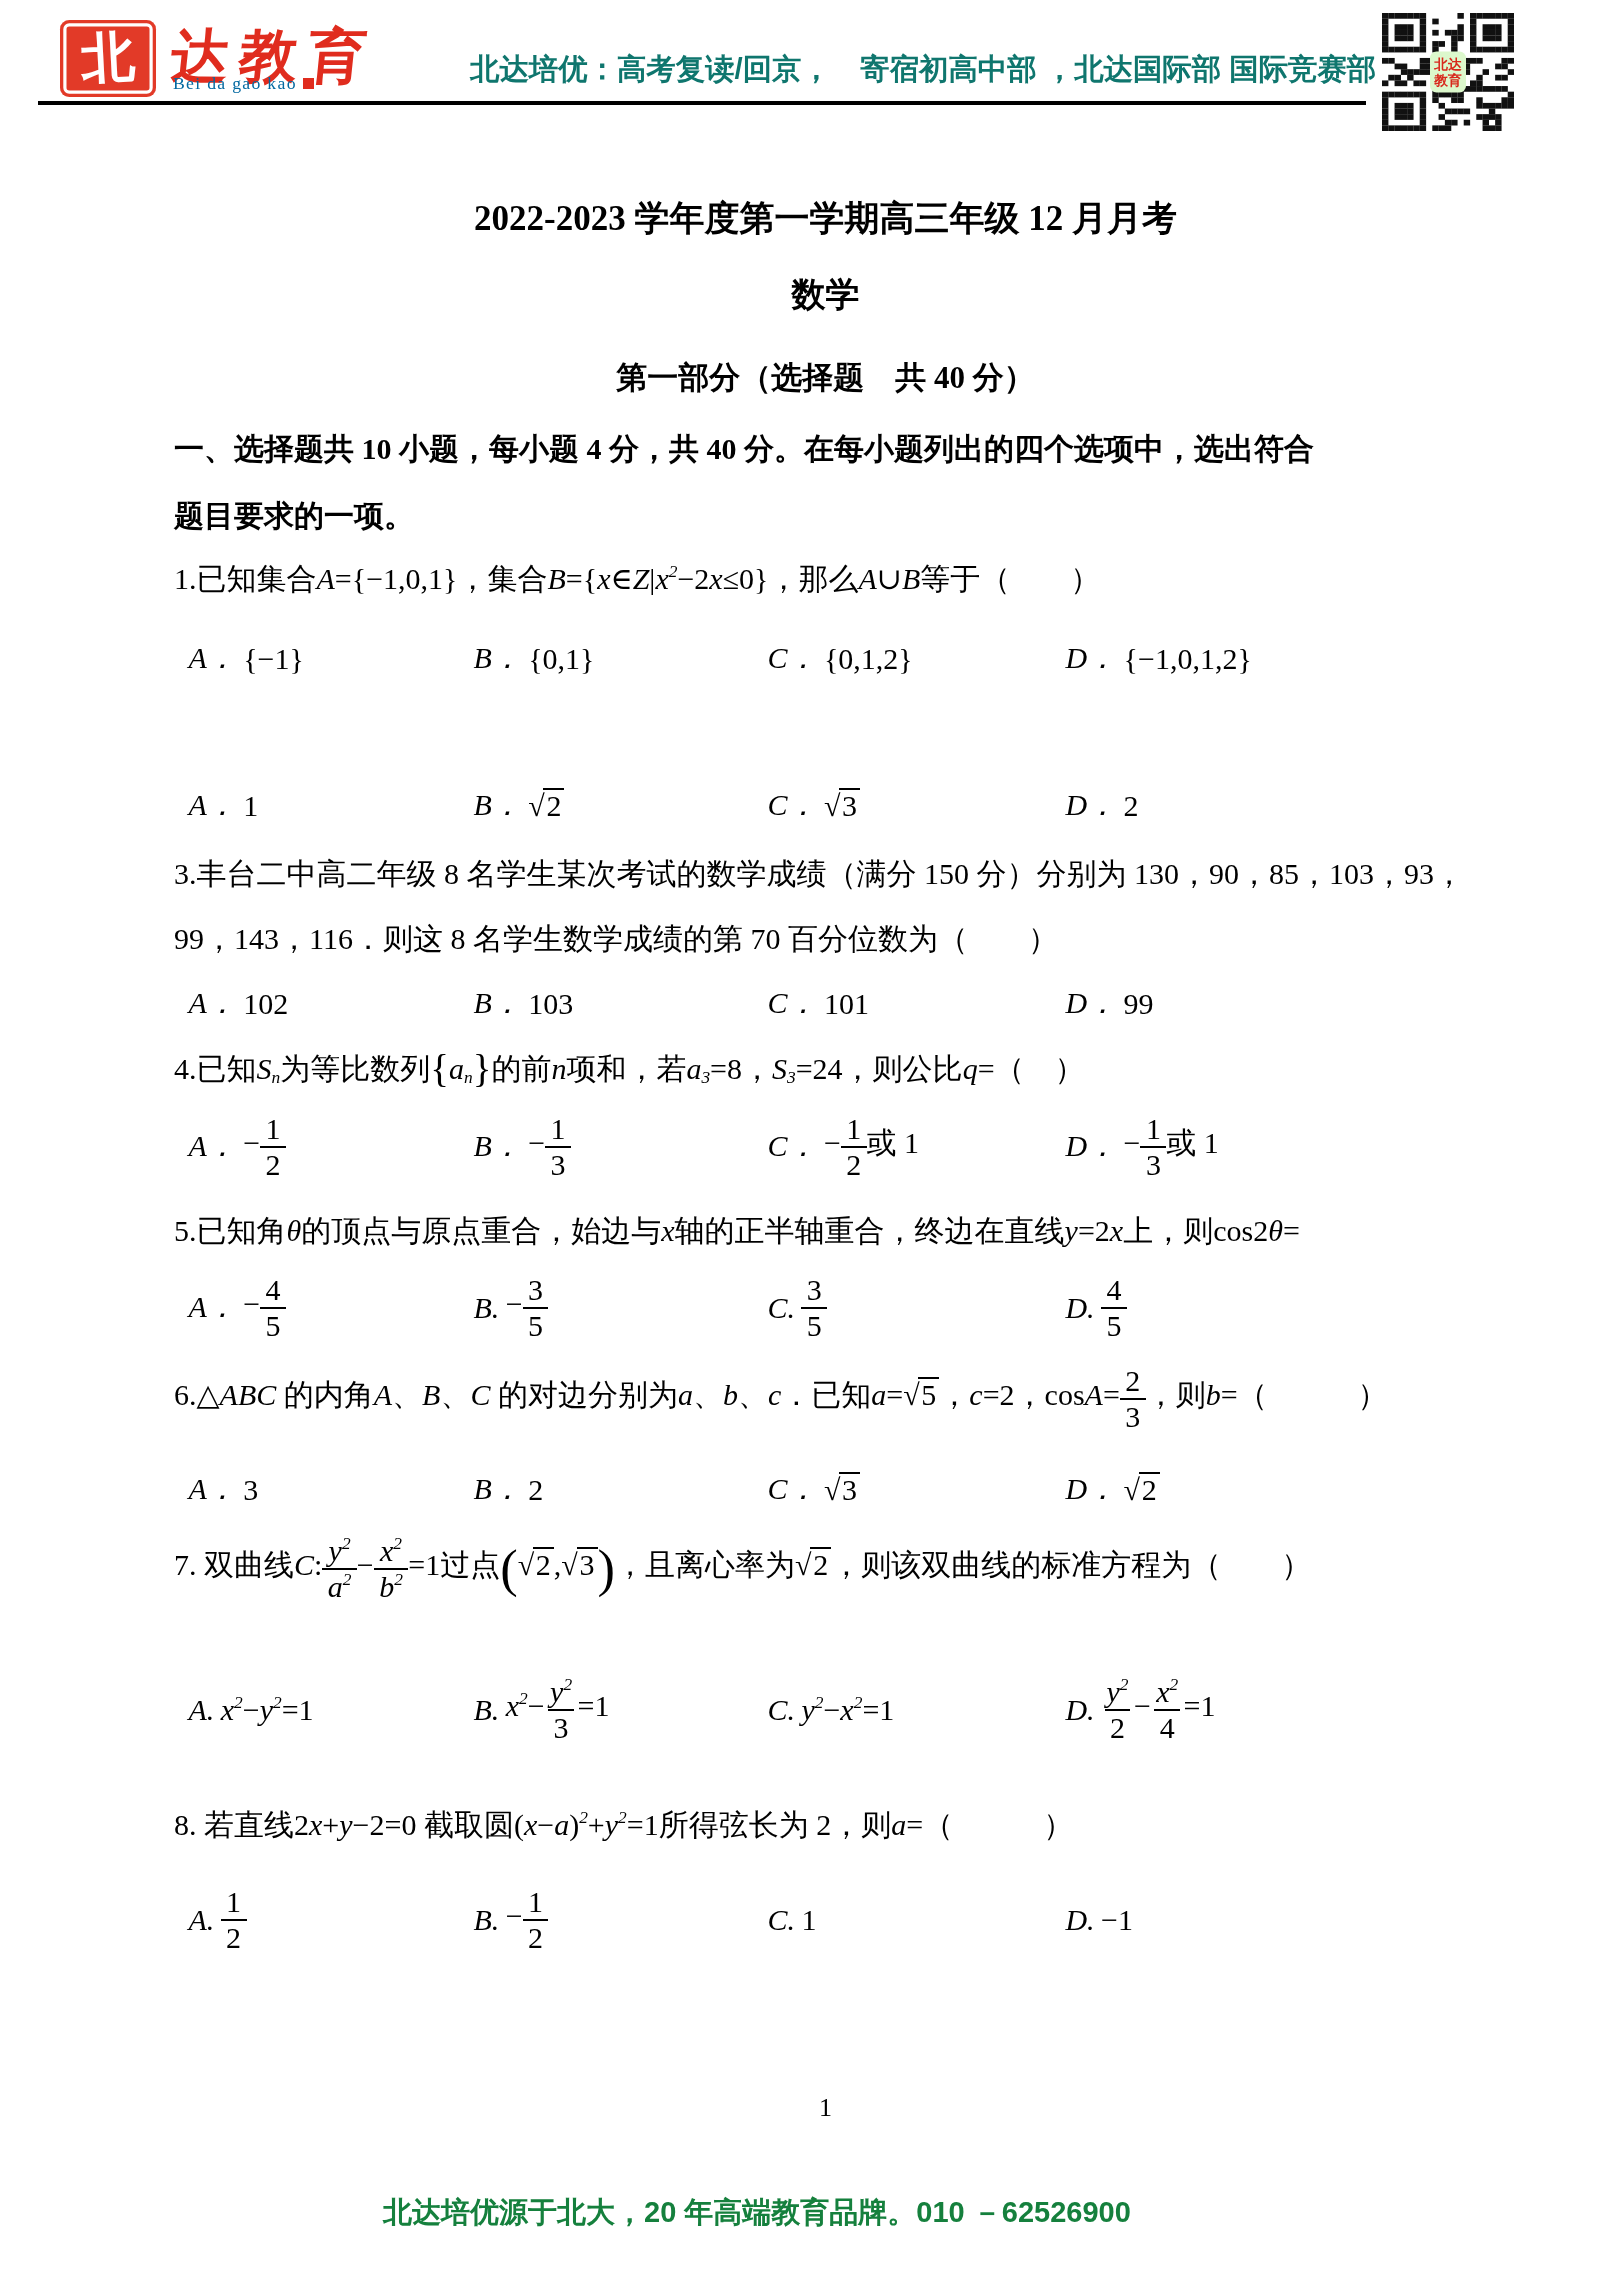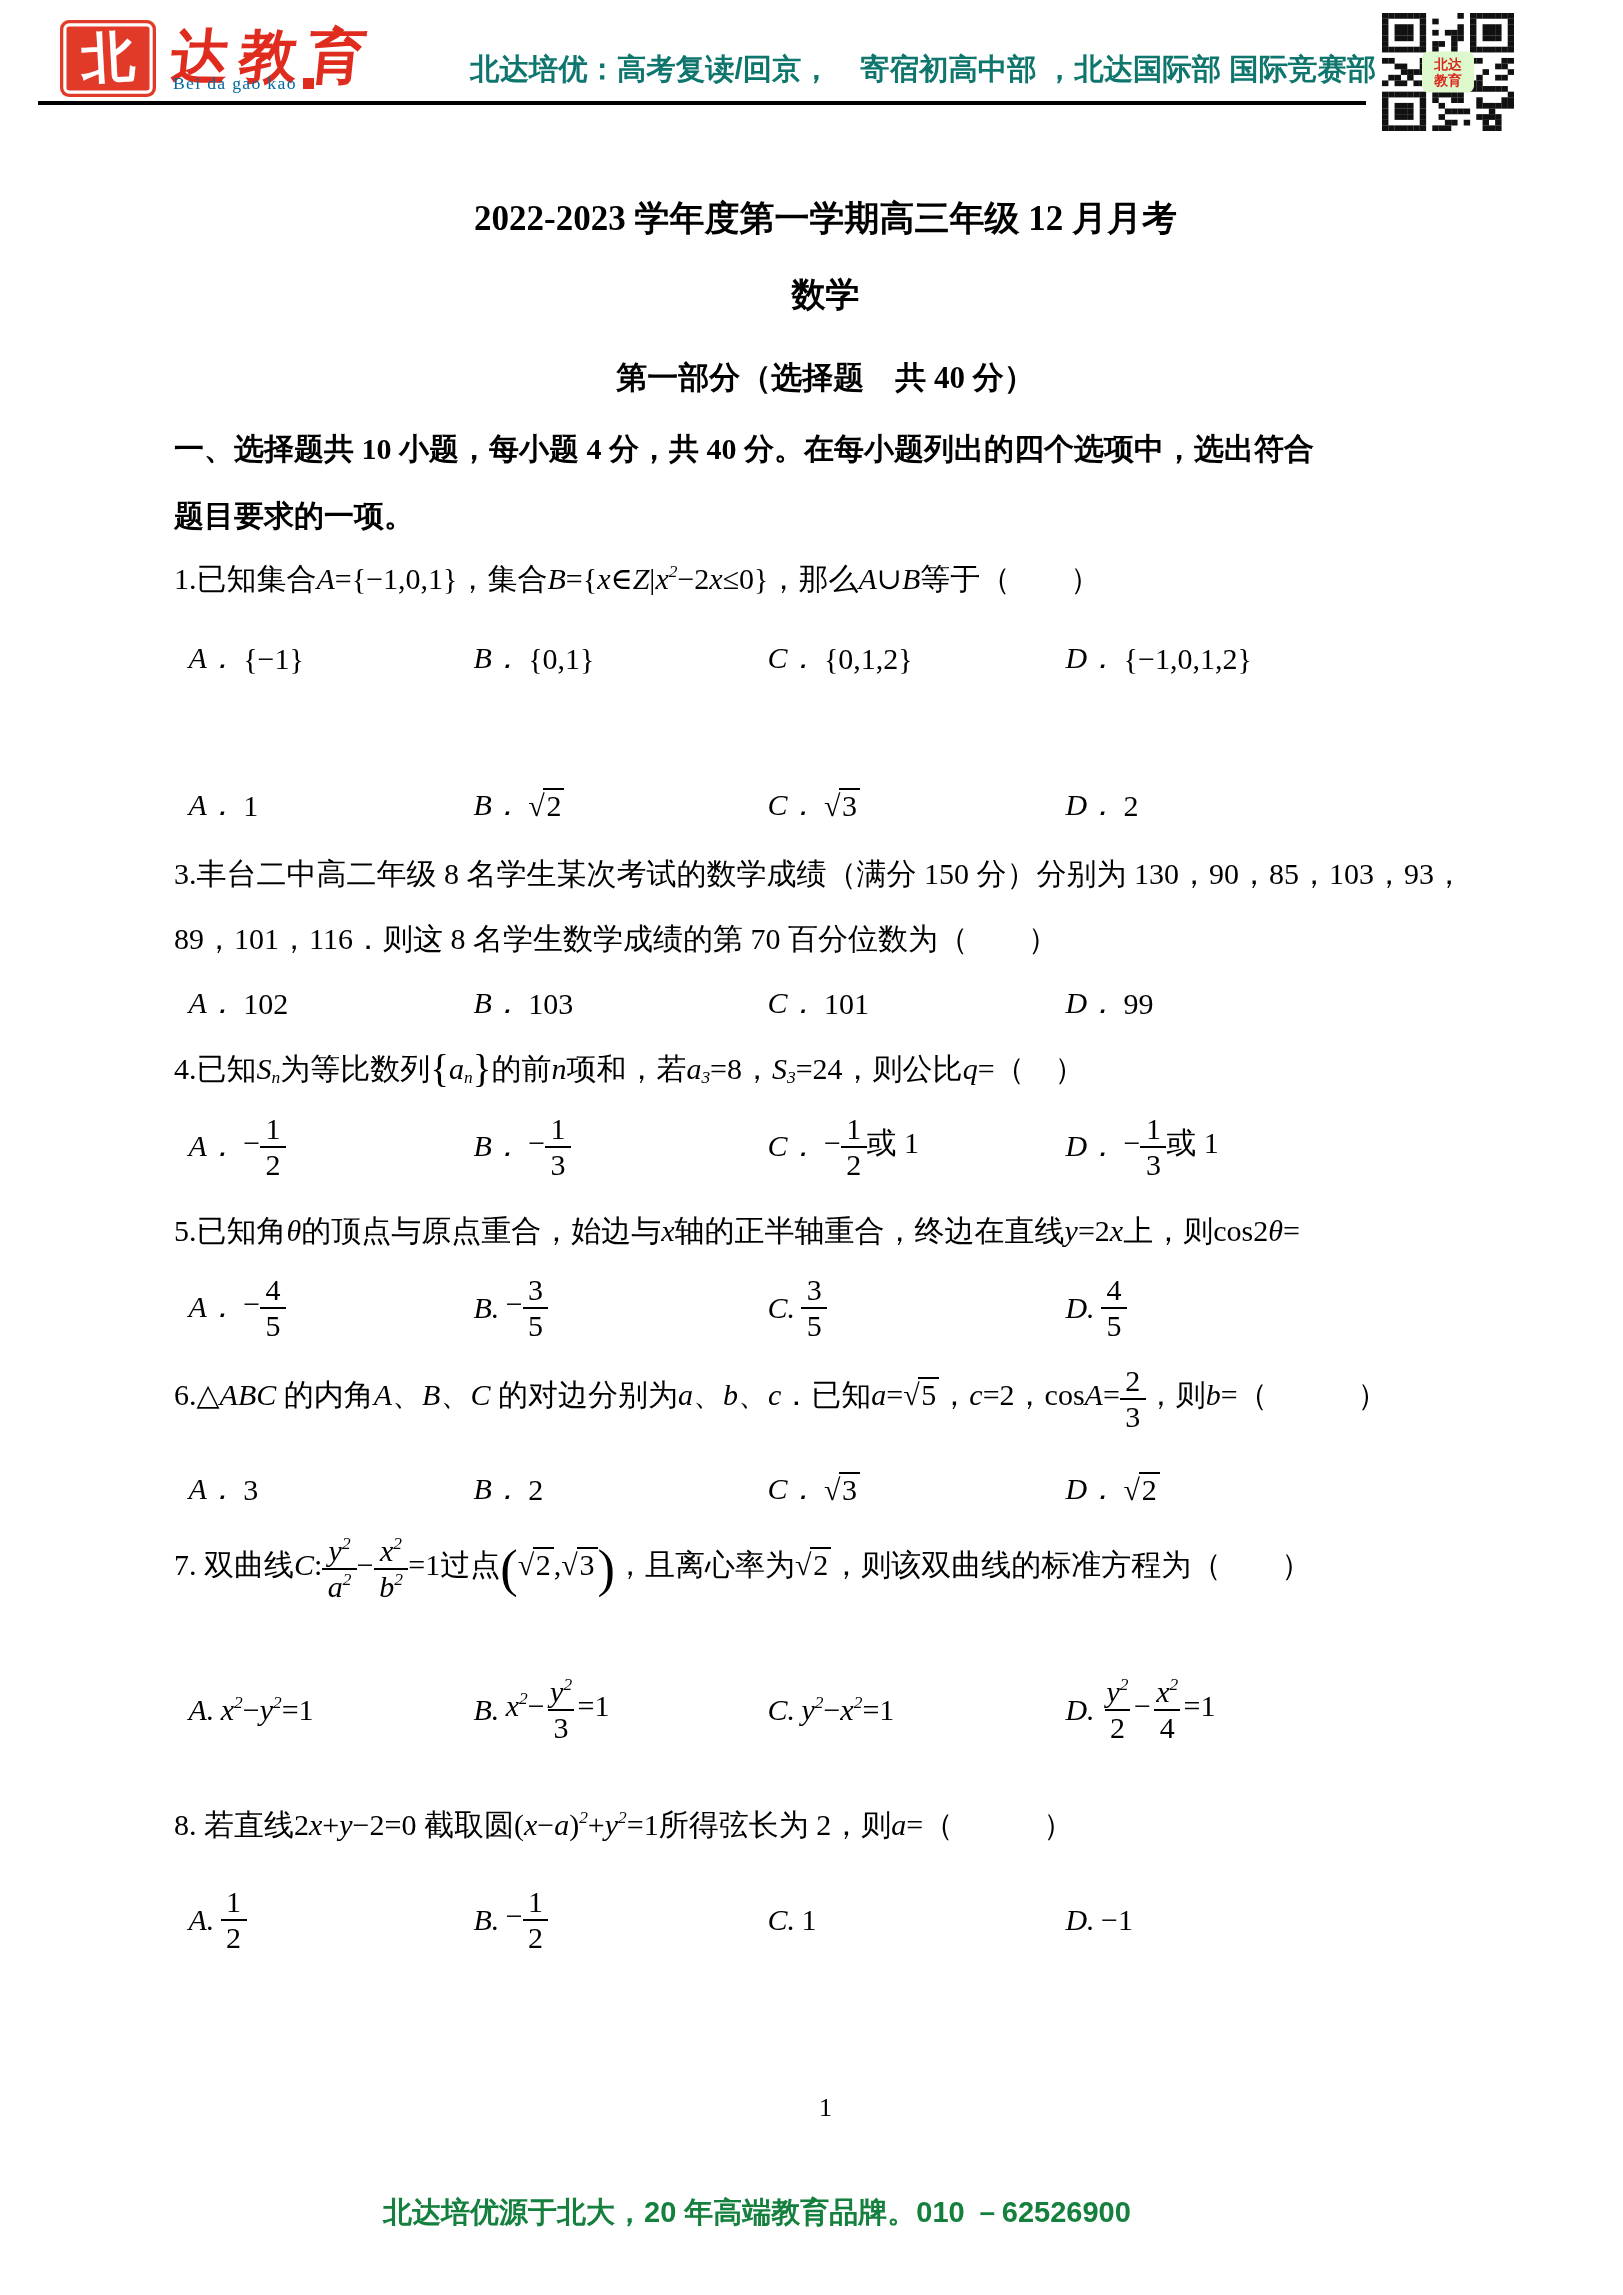--- a/index.html
+++ b/index.html
@@ -13,21 +13,21 @@
   .brand{position:absolute;left:171px;top:18.3px;font-size:58px;font-weight:bold;color:#e02c1e;
          letter-spacing:10.5px;transform:skewX(-6deg);}
   .logo-sub{position:absolute;left:173px;top:73px;font-size:17.7px;color:#0369a1;letter-spacing:1.3px;}
   .logo-sub .redsq{display:inline-block;width:11px;height:11px;background:#e02c1e;margin-left:6.5px;}
   .slogan{position:absolute;left:470px;top:50px;font-size:29.4px;font-weight:bold;color:#0f766e;
           font-family:"Liberation Sans","DejaVu Sans",sans-serif;white-space:nowrap;}
   .divider{position:absolute;left:38px;top:101px;width:1328px;height:3.9px;background:#000;}
   .qr{position:absolute;left:1382px;top:13px;width:132px;height:118px;}
   .qr svg{width:100%;height:100%;display:block;}
   .qr-label{position:absolute;left:50%;top:50%;transform:translate(-50%,-50%);
-            width:52px;height:41px;background:#dcf8cc;border-radius:6.5px;
+            width:36px;height:41px;background:#dcf8cc;border-radius:6.5px;
             display:flex;flex-direction:column;align-items:center;justify-content:center;
             color:#d8281c;font-weight:bold;font-size:13.7px;line-height:1.12;}
   
   .line{position:absolute;left:160px;width:1309px;font-size:30px;white-space:nowrap;margin-left:14px;}
   .center{left:157px;text-align:center;}
   .bold{font-weight:bold;}
   .title{font-size:35px;}
   .subject{font-size:34px;}
   .section{font-size:31px;}
   
@@ -325,21 +325,21 @@
         <span class="opt-label">C．</span>
         <span><span class="sq"><span class="rd">√</span><span class="vb">3</span></span></span>
       </span>
     <span class="opt">
         <span class="opt-label">D．</span>
         <span>2</span>
       </span>
   </div>
 
   <div class="line" style="top:854px">3.丰台二中高二年级 8 名学生某次考试的数学成绩（满分 150 分）分别为 130，90，85，103，93，</div>
-  <div class="line" style="top:919px">89，101，116．则这 8 名学生数学成绩的第 70 百分位数为（　　）</div>
+  <div class="line" style="top:919px">99，143，116．则这 8 名学生数学成绩的第 70 百分位数为（　　）</div>
   <div class="line opts" style="top:983px">
     <span class="opt">
         <span class="opt-label">A．</span>
         <span>102</span>
       </span>
     <span class="opt">
         <span class="opt-label">B．</span>
         <span>103</span>
       </span>
     <span class="opt">

